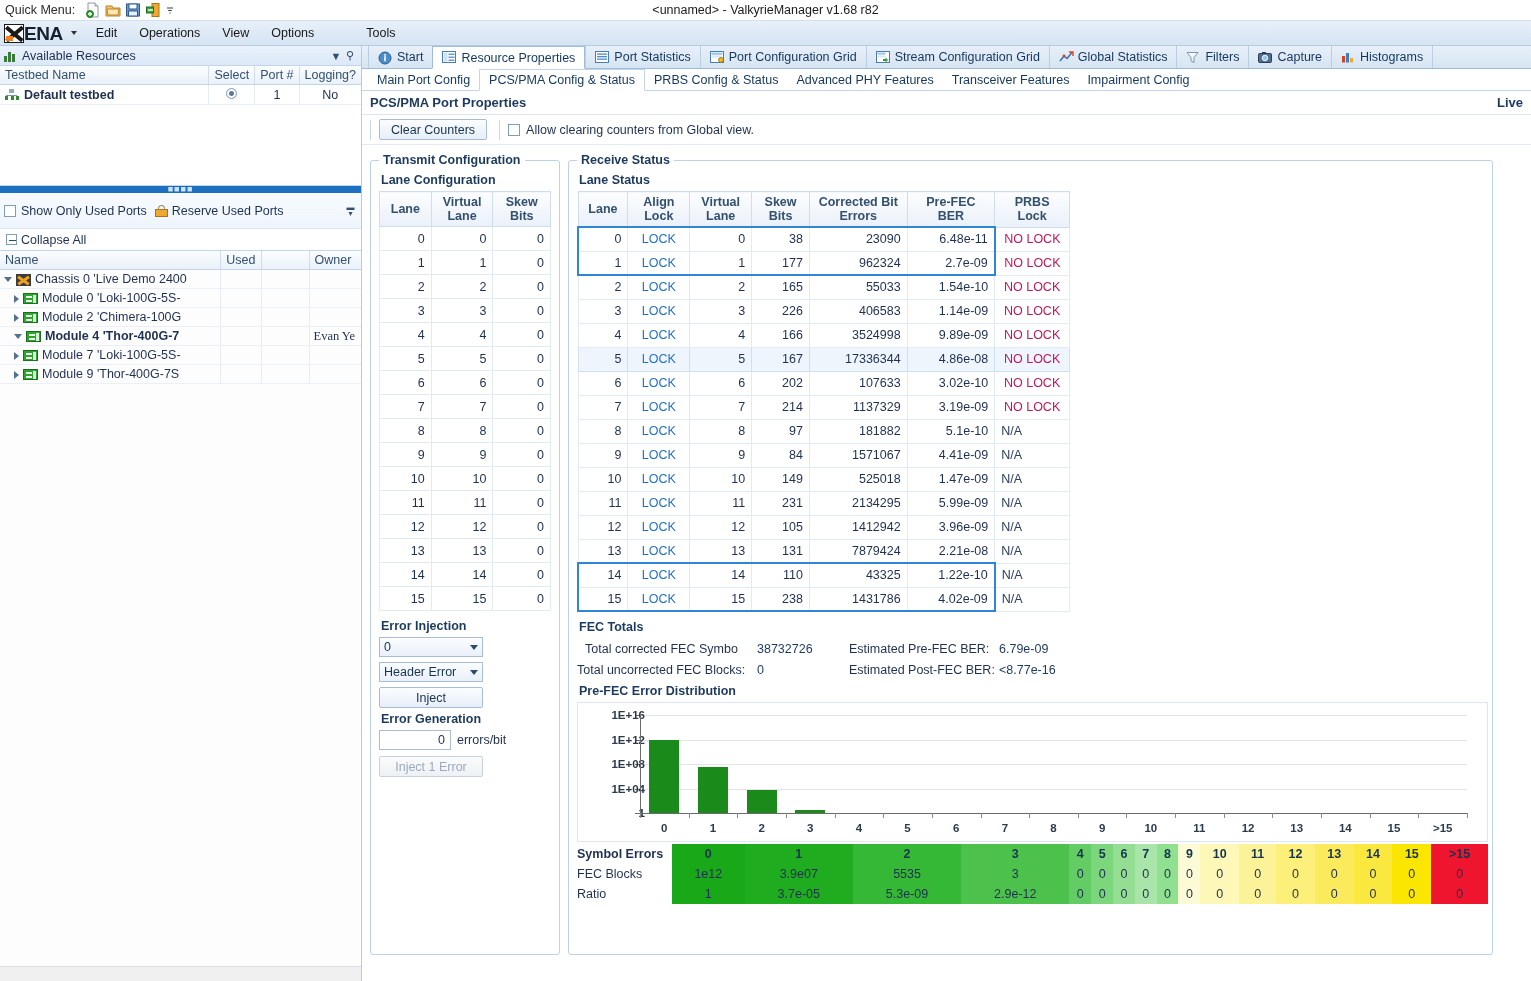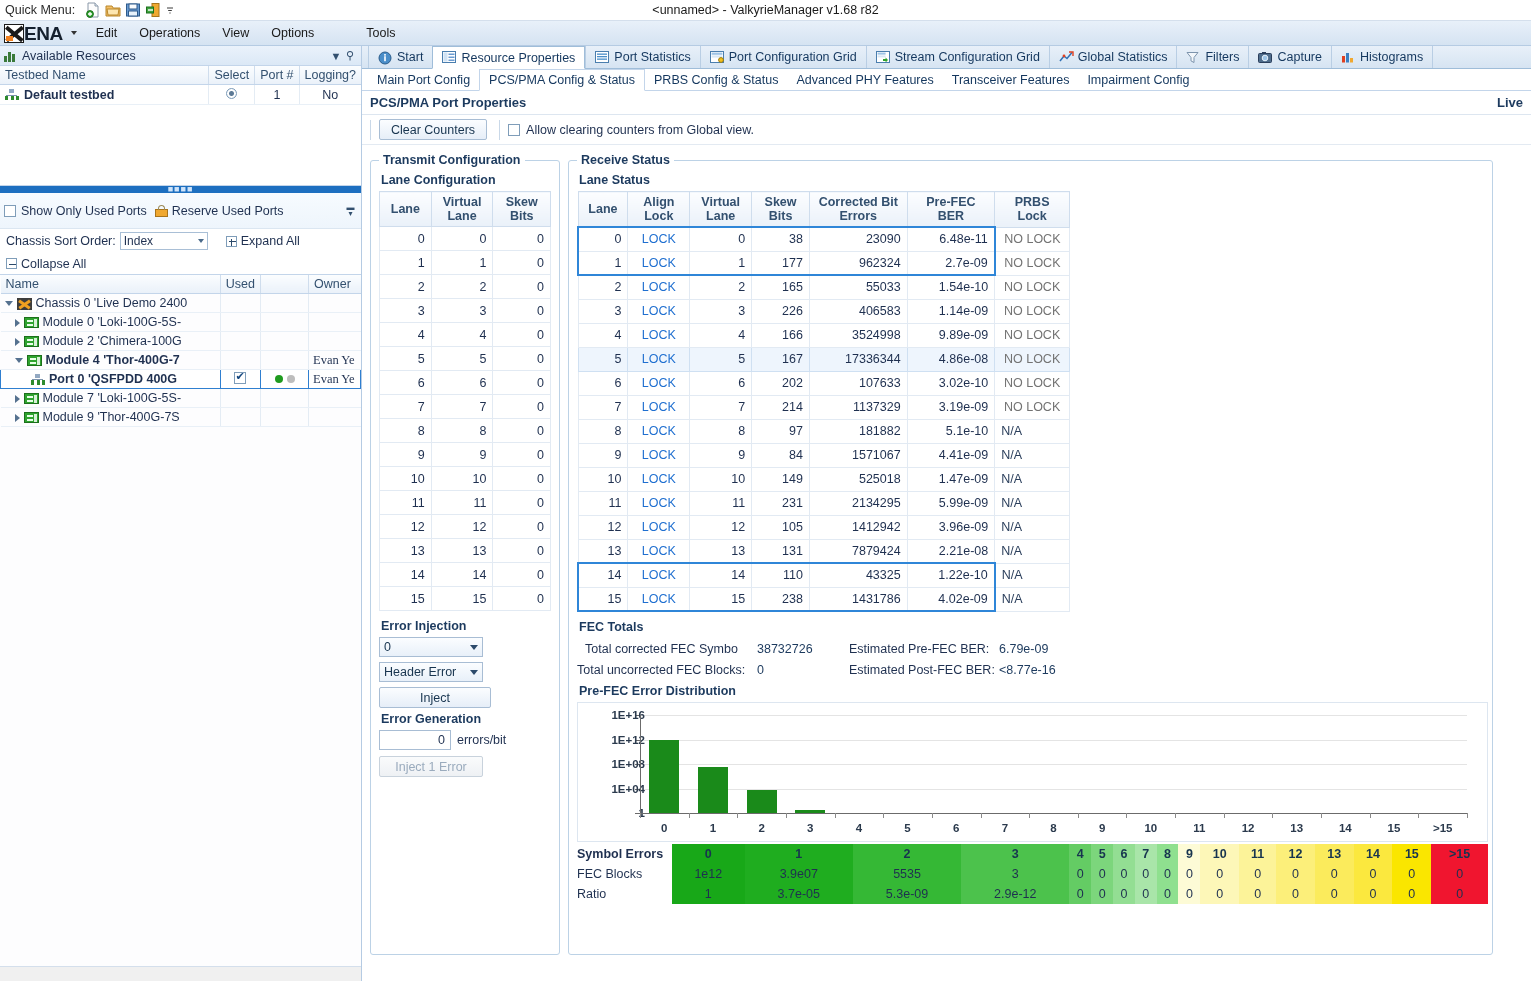--- a/index.html
+++ b/index.html
@@ -305,21 +305,21 @@
 
   
   #tx-lane-table { width:172px; }
   #tx-lane-table th:nth-child(1){ width:52px; }
   #tx-lane-table th:nth-child(2){ width:62px; }
   #tx-lane-table th:nth-child(3){ width:58px; }
 
   
   #rx-lane-table { width:493px; }
   #rx-lane-table td.lock  { color:#1f6fd0; text-align:center; }
-  #rx-lane-table td.nolock{ color:#737373; text-align:center; }
+  #rx-lane-table td.nolock{ color:#be185d; text-align:center; }
   #rx-lane-table td.na    { color:#2b3f5c; text-align:left; }
   #rx-lane-table tr.hover td { background:#eef5fd; border-color:#cfe0f2; }
 
   
   .ei-select {
     width:104px; height:20px; margin-bottom:5px;
     background:linear-gradient(to bottom,#fbfdff,#e8f0f9);
     border:1px solid #a8bdd4; display:flex; align-items:center;
     padding:0 4px; font-size:12.5px; color:#17344f; cursor:pointer;
   }
@@ -482,31 +482,20 @@
       <span class="cb"></span>
       <span style="margin-left:5px">Show Only Used Ports</span>
       <span class="lock-ico">
           <b></b>
           <i></i>
         </span>
       <span>Reserve Used Ports</span>
       <span id="spin-stack">▬<br>▾</span>
     </div>
 
-    <div id="ports-toolbar2">
-      <span>Chassis Sort Order:</span>
-      <span id="sortorder-select">
-        <span class="cv">Index</span>
-        <span class="ar"></span>
-      </span>
-      <span style="display:flex;align-items:center;margin-left:14px">
-        <span class="expbox plus"></span>
-        <span>Expand All</span>
-      </span>
-    </div>
 
     <div id="ports-toolbar3">
       <span style="display:flex;align-items:center">
         <span class="expbox"></span>
         <span>Collapse All</span>
       </span>
     </div>
 
     <table id="tree-table">
       <thead>
@@ -535,26 +524,20 @@
             <td class="colused"></td>
             <td class="colled"></td>
             <td class="colown"></td>
           </tr>
           <tr>
             <td class="indent1"><span class="tw open"></span><span class="module-ico"><b></b><i></i></span><span style="font-weight:bold">Module 4 'Thor-400G-7</span></td>
             <td class="colused"></td>
             <td class="colled"></td>
             <td class="colown">Evan Ye</td>
           </tr>
-          <tr class="selrow">
-            <td class="indent2"><span class="port-ico"><i></i><s></s><b style="left:0"></b><b style="left:5.5px"></b><b style="left:11px"></b></span><span style="font-weight:bold">Port 0 'QSFPDD 400G</span></td>
-            <td class="colused"><span class="cb checked"></span></td>
-            <td class="colled"><span class="led green"></span><span class="led grey"></span></td>
-            <td class="colown">Evan Ye</td>
-          </tr>
           <tr>
             <td class="indent1"><span class="tw"></span><span class="module-ico"><b></b><i></i></span><span>Module 7 'Loki-100G-5S-</span></td>
             <td class="colused"></td>
             <td class="colled"></td>
             <td class="colown"></td>
           </tr>
           <tr>
             <td class="indent1"><span class="tw"></span><span class="module-ico"><b></b><i></i></span><span>Module 9 'Thor-400G-7S</span></td>
             <td class="colused"></td>
             <td class="colled"></td>
@@ -767,21 +750,21 @@
 
         <div class="sub-head" style="margin-top:8px">Error Injection</div>
         <div class="ei-select">
           <span class="cv">0</span>
           <span class="ar"></span>
         </div>
         <div class="ei-select">
           <span class="cv">Header Error</span>
           <span class="ar"></span>
         </div>
-        <div class="btn" style="width:112px;margin-bottom:4px">Inject</div>
+        <div class="btn" style="width:104px;margin-bottom:4px">Inject</div>
 
         <div class="sub-head" style="margin-top:4px">Error Generation</div>
         <div style="display:flex;align-items:center;gap:6px;margin-bottom:6px">
           <input id="err-gen-input" readonly="" value="0" style="">
           <span style="font-size:12.5px">errors/bit</span>
         </div>
         <div class="btn disabled" style="width:104px">Inject 1 Error</div>
       </fieldset>
 
       <fieldset class="gbox" style="width:925px;height:802px;margin-left:8px;padding-right:4px">

